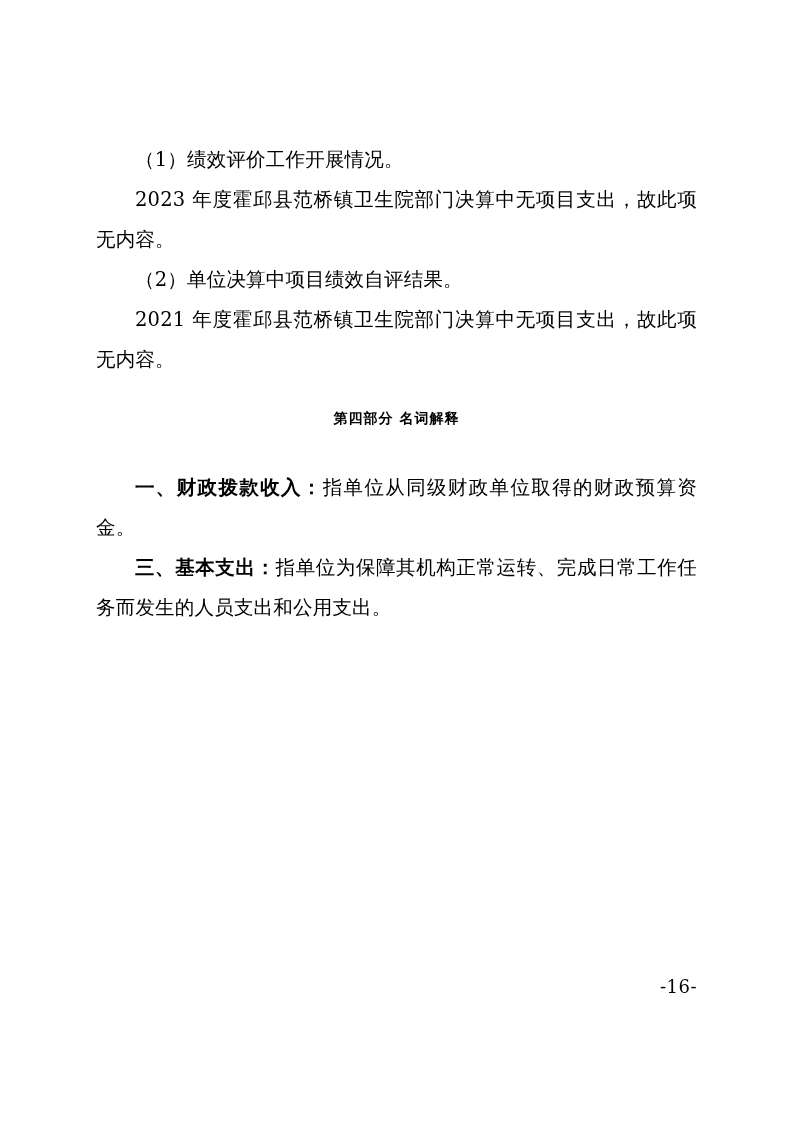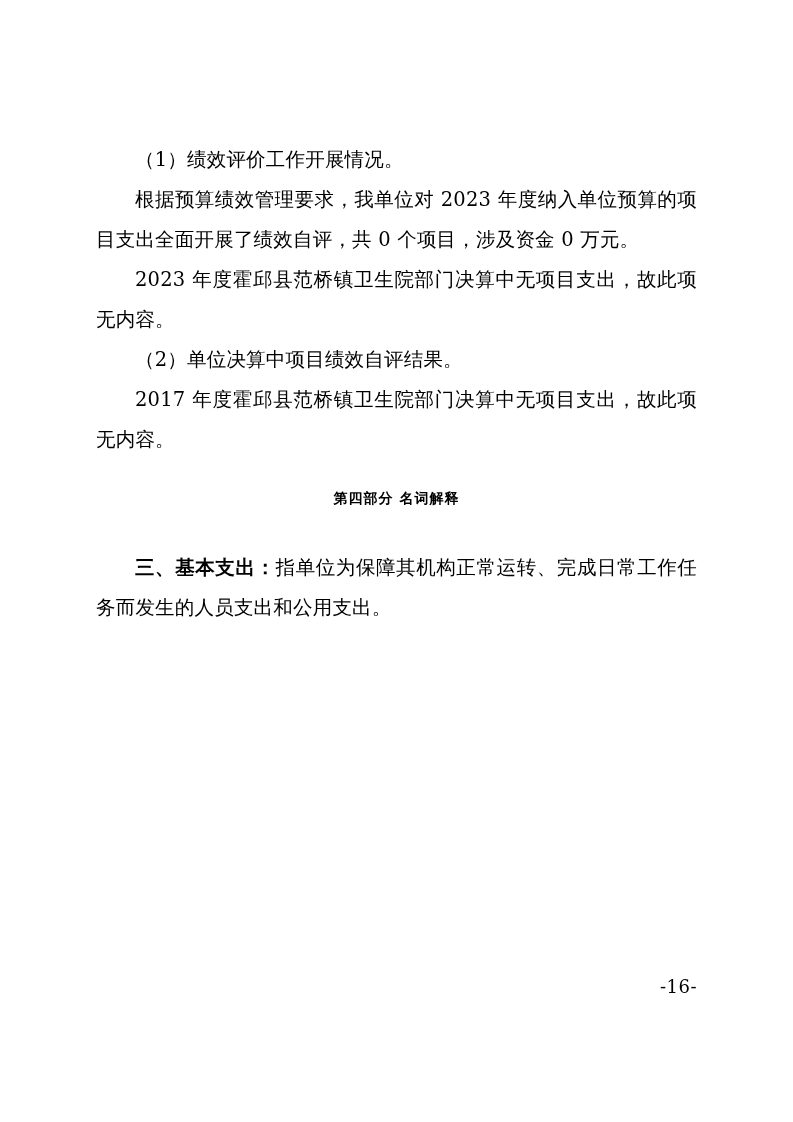--- a/index.html
+++ b/index.html
@@ -54,29 +54,29 @@
     letter-spacing: 0.5px;
   }
 </style>
 </head>
 <body>
 
 <div class="page">
   <div class="doc-body">
 
     <p class="para">（1）绩效评价工作开展情况。</p>
-    <p class="para">根据预算绩效管理要求，我单位对 2023 年度纳入单位预算的项目支出全面开展了绩效自评，共 0 个项目，涉及资金 0 万元。</p>
     <p class="para">2023 年度霍邱县范桥镇卫生院部门决算中无项目支出，故此项无内容。</p>
     <p class="para">（2）单位决算中项目绩效自评结果。</p>
-    <p class="para">2017 年度霍邱县范桥镇卫生院部门决算中无项目支出，故此项无内容。</p>
+    <p class="para">2021 年度霍邱县范桥镇卫生院部门决算中无项目支出，故此项无内容。</p>
 
     <h2 class="section-title">第四部分  名词解释</h2>
 
     <div class="spacer-sm"></div>
 
+    <p class="para"><span class="term">一、财政拨款收入：</span><span>指单位从同级财政单位取得的财政预算资金。</span></p>
 
 
     <p class="para"><span class="term">三、基本支出：</span><span>指单位为保障其机构正常运转、完成日常工作任务而发生的人员支出和公用支出。</span></p>
 
 
   </div>
 
   <div class="page-number">-16-</div>
 </div>
 

